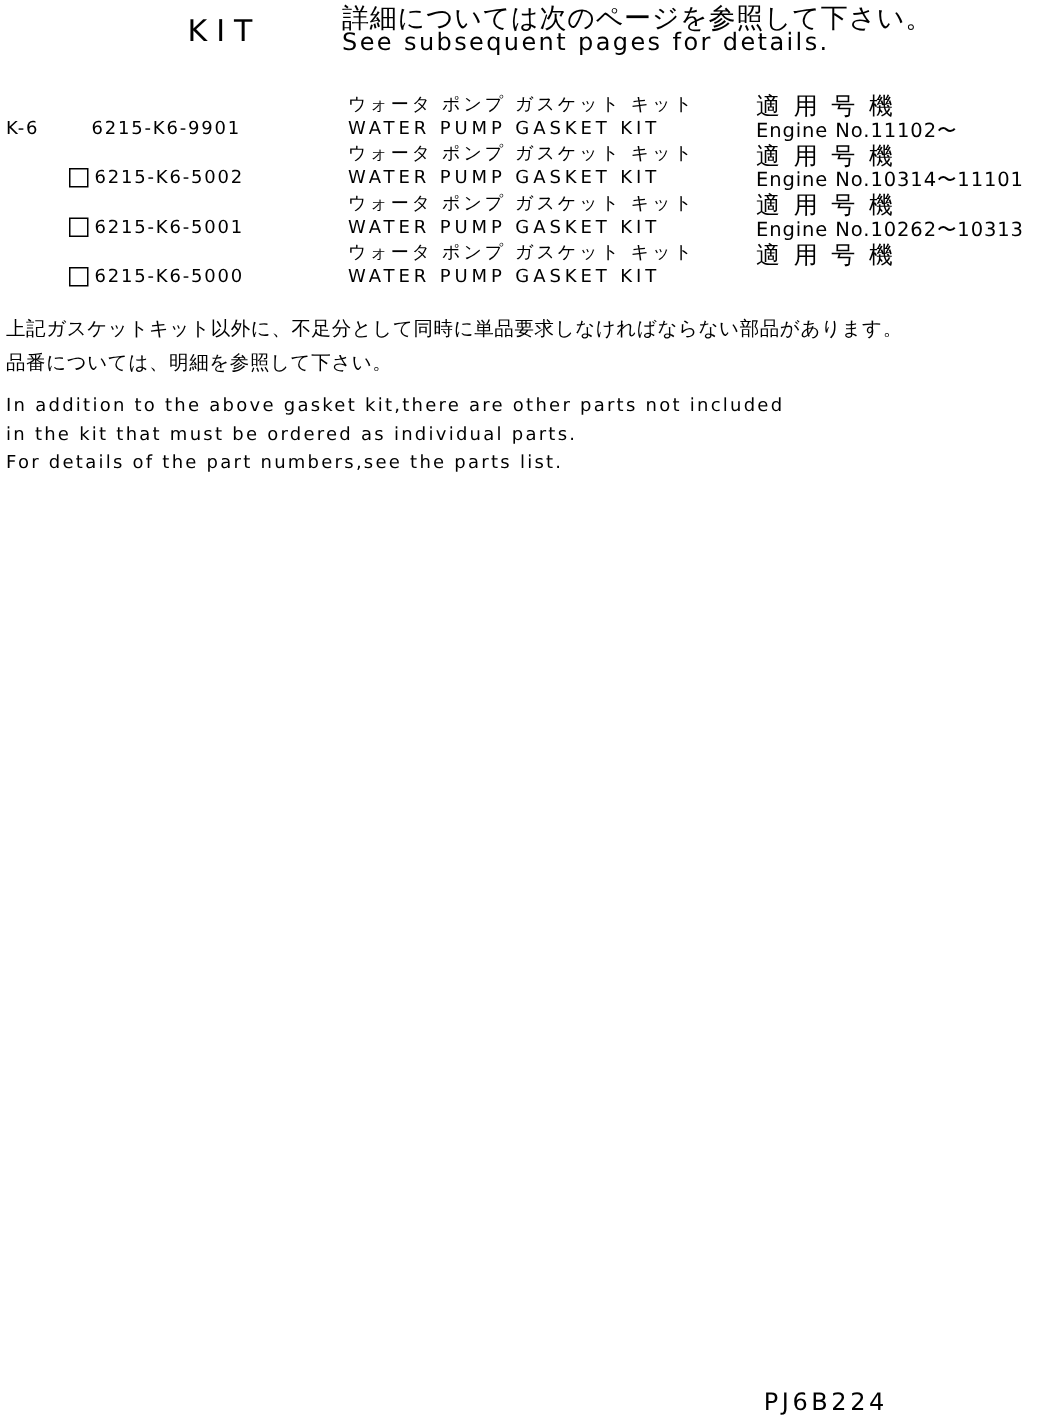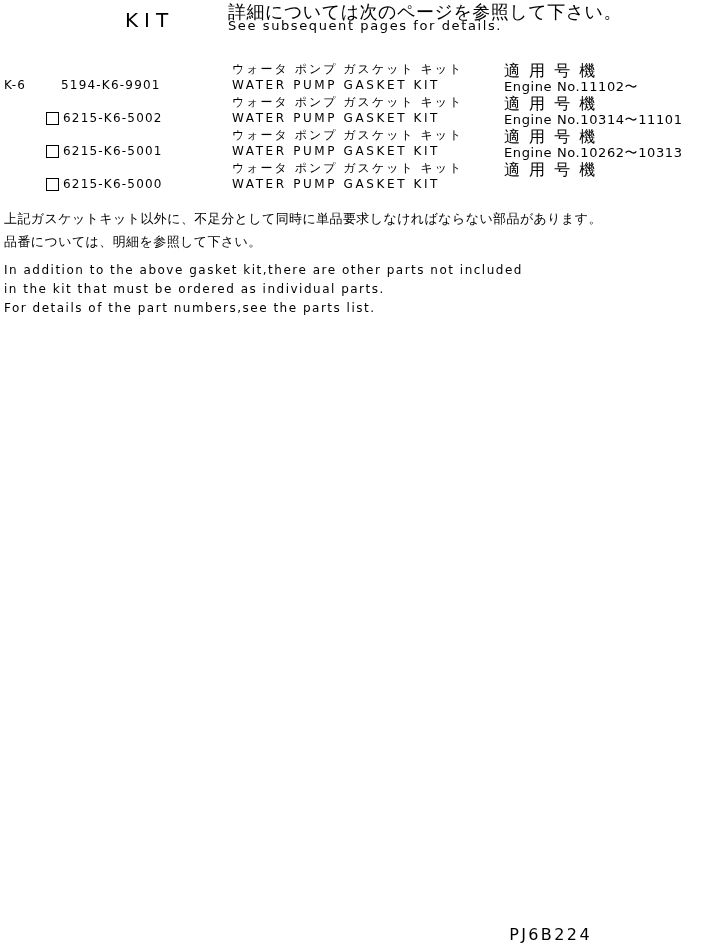--- a/index.html
+++ b/index.html
@@ -37,21 +37,21 @@
     top: 0px;
     font-size: 18px;
     font-family: "DejaVu Sans", sans-serif;
     letter-spacing: 0.5px;
     white-space: nowrap;
   }
   .header-en {
     position: absolute;
     left: 228px;
     top: 18px;
-    font-size: 13px;
+    font-size: 16px;
     font-family: "DejaVu Sans", sans-serif;
     letter-spacing: 1.6px;
     white-space: nowrap;
   }
 
   
   .kit-table {
     position: absolute;
     left: 0px;
     top: 58px;
@@ -165,21 +165,21 @@
   <div class="kit-title">KIT</div>
   <div class="header-jp">詳細については次のページを参照して下さい。</div>
   <div class="header-en">See subsequent pages for details.</div>
 
   <div class="kit-table">
 
     <div class="kit-block">
       <div class="col-code">K-6</div>
       <div class="col-part">
         <span class="checkbox hidden"></span>
-        <span>5194-K6-9901</span>
+        <span>6215-K6-9901</span>
       </div>
       <div class="col-desc-jp">ウォータ ポンプ ガスケット キット</div>
       <div class="col-desc-en">WATER PUMP GASKET KIT</div>
       <div class="col-apply-jp">適 用 号 機</div>
       <div class="col-apply-en">Engine No.11102〜</div>
     </div>
 
     <div class="kit-block">
       <div class="col-code"></div>
       <div class="col-part">

